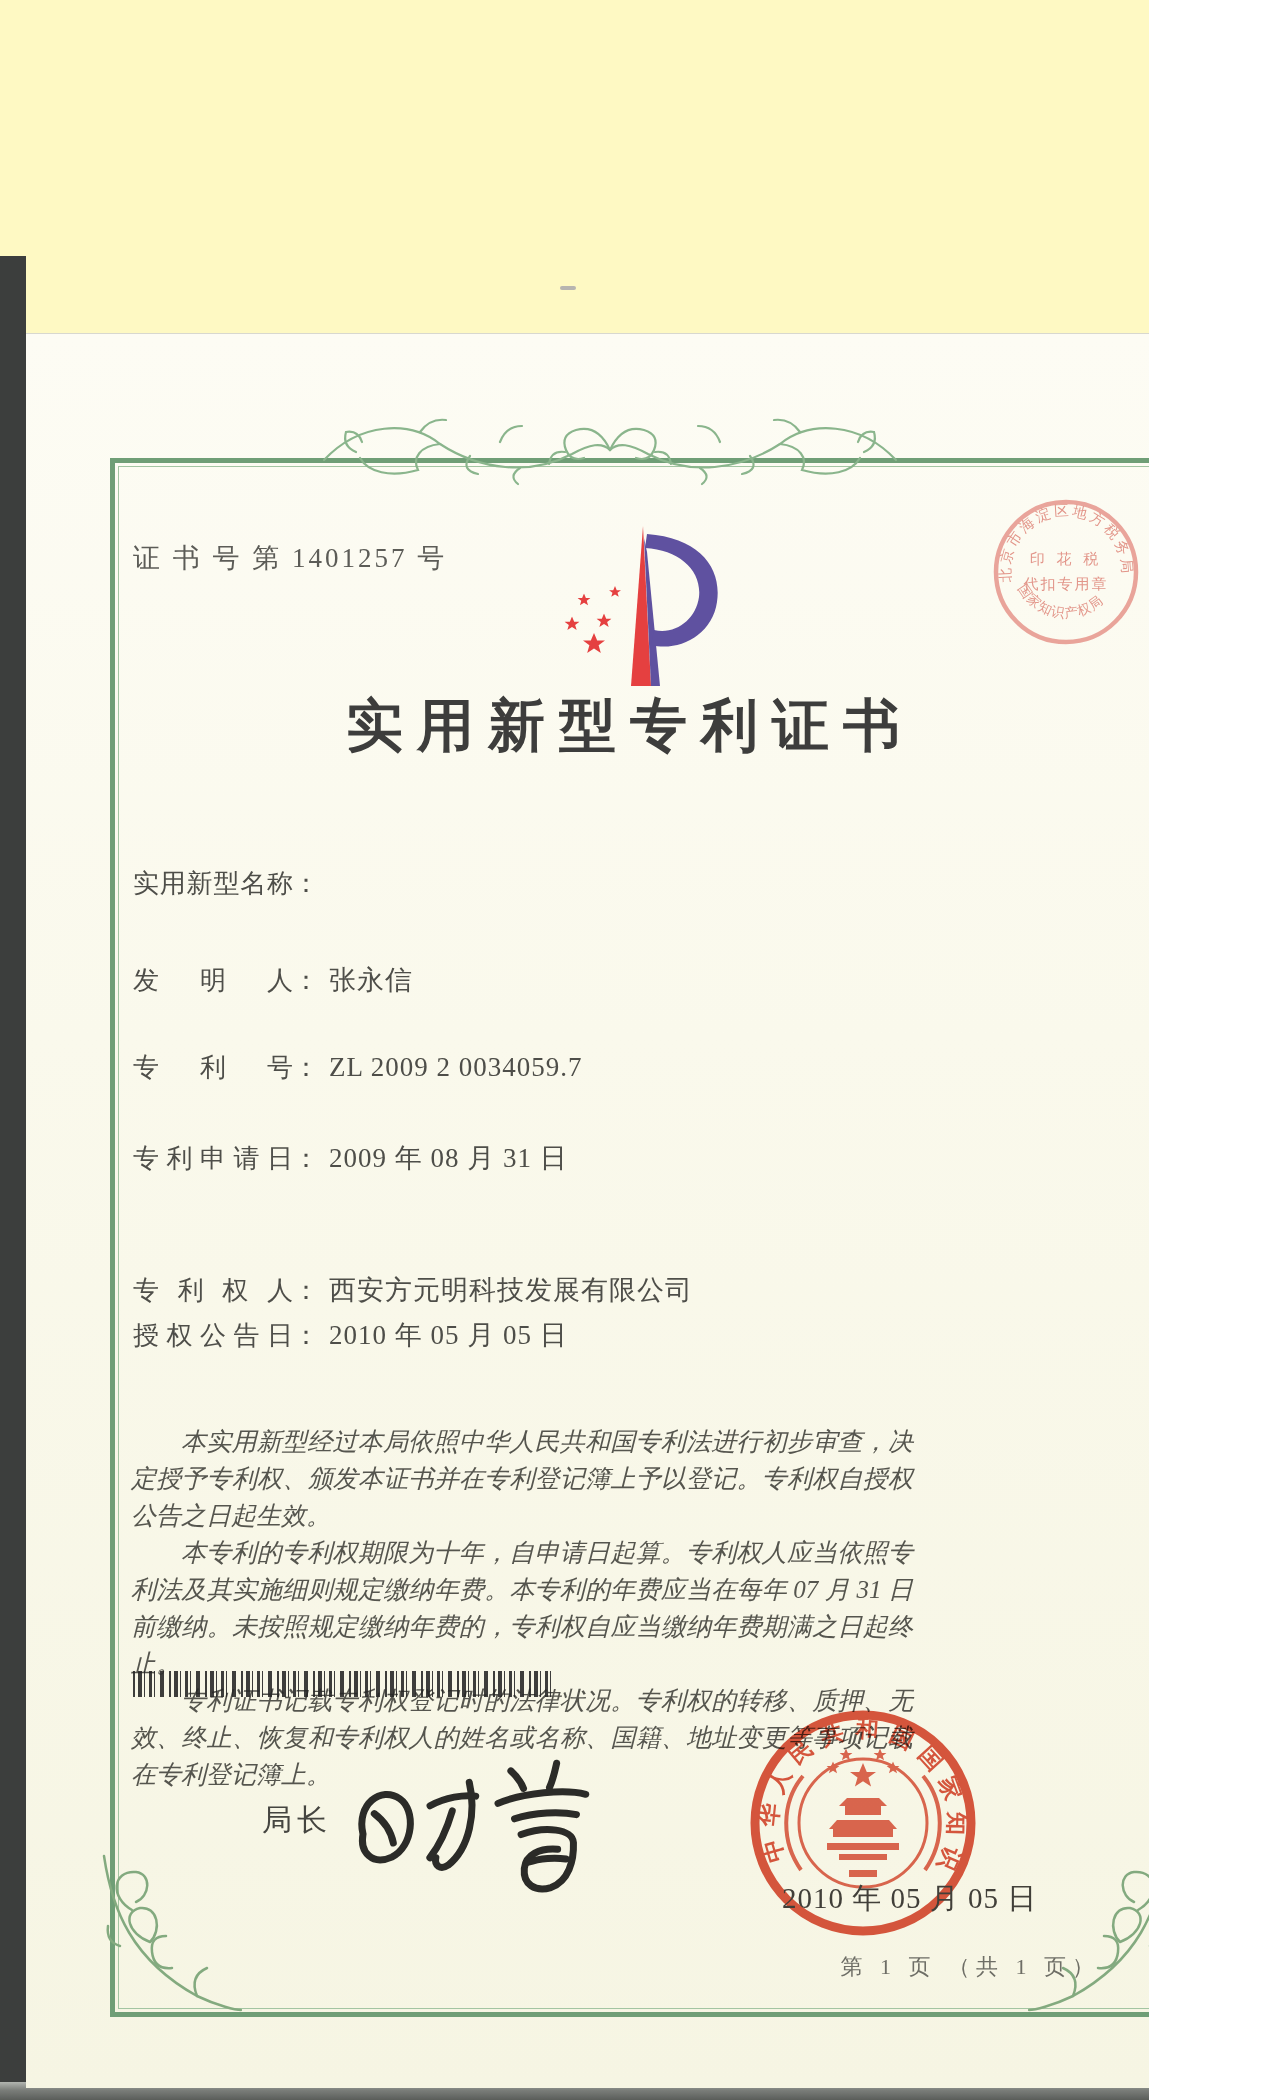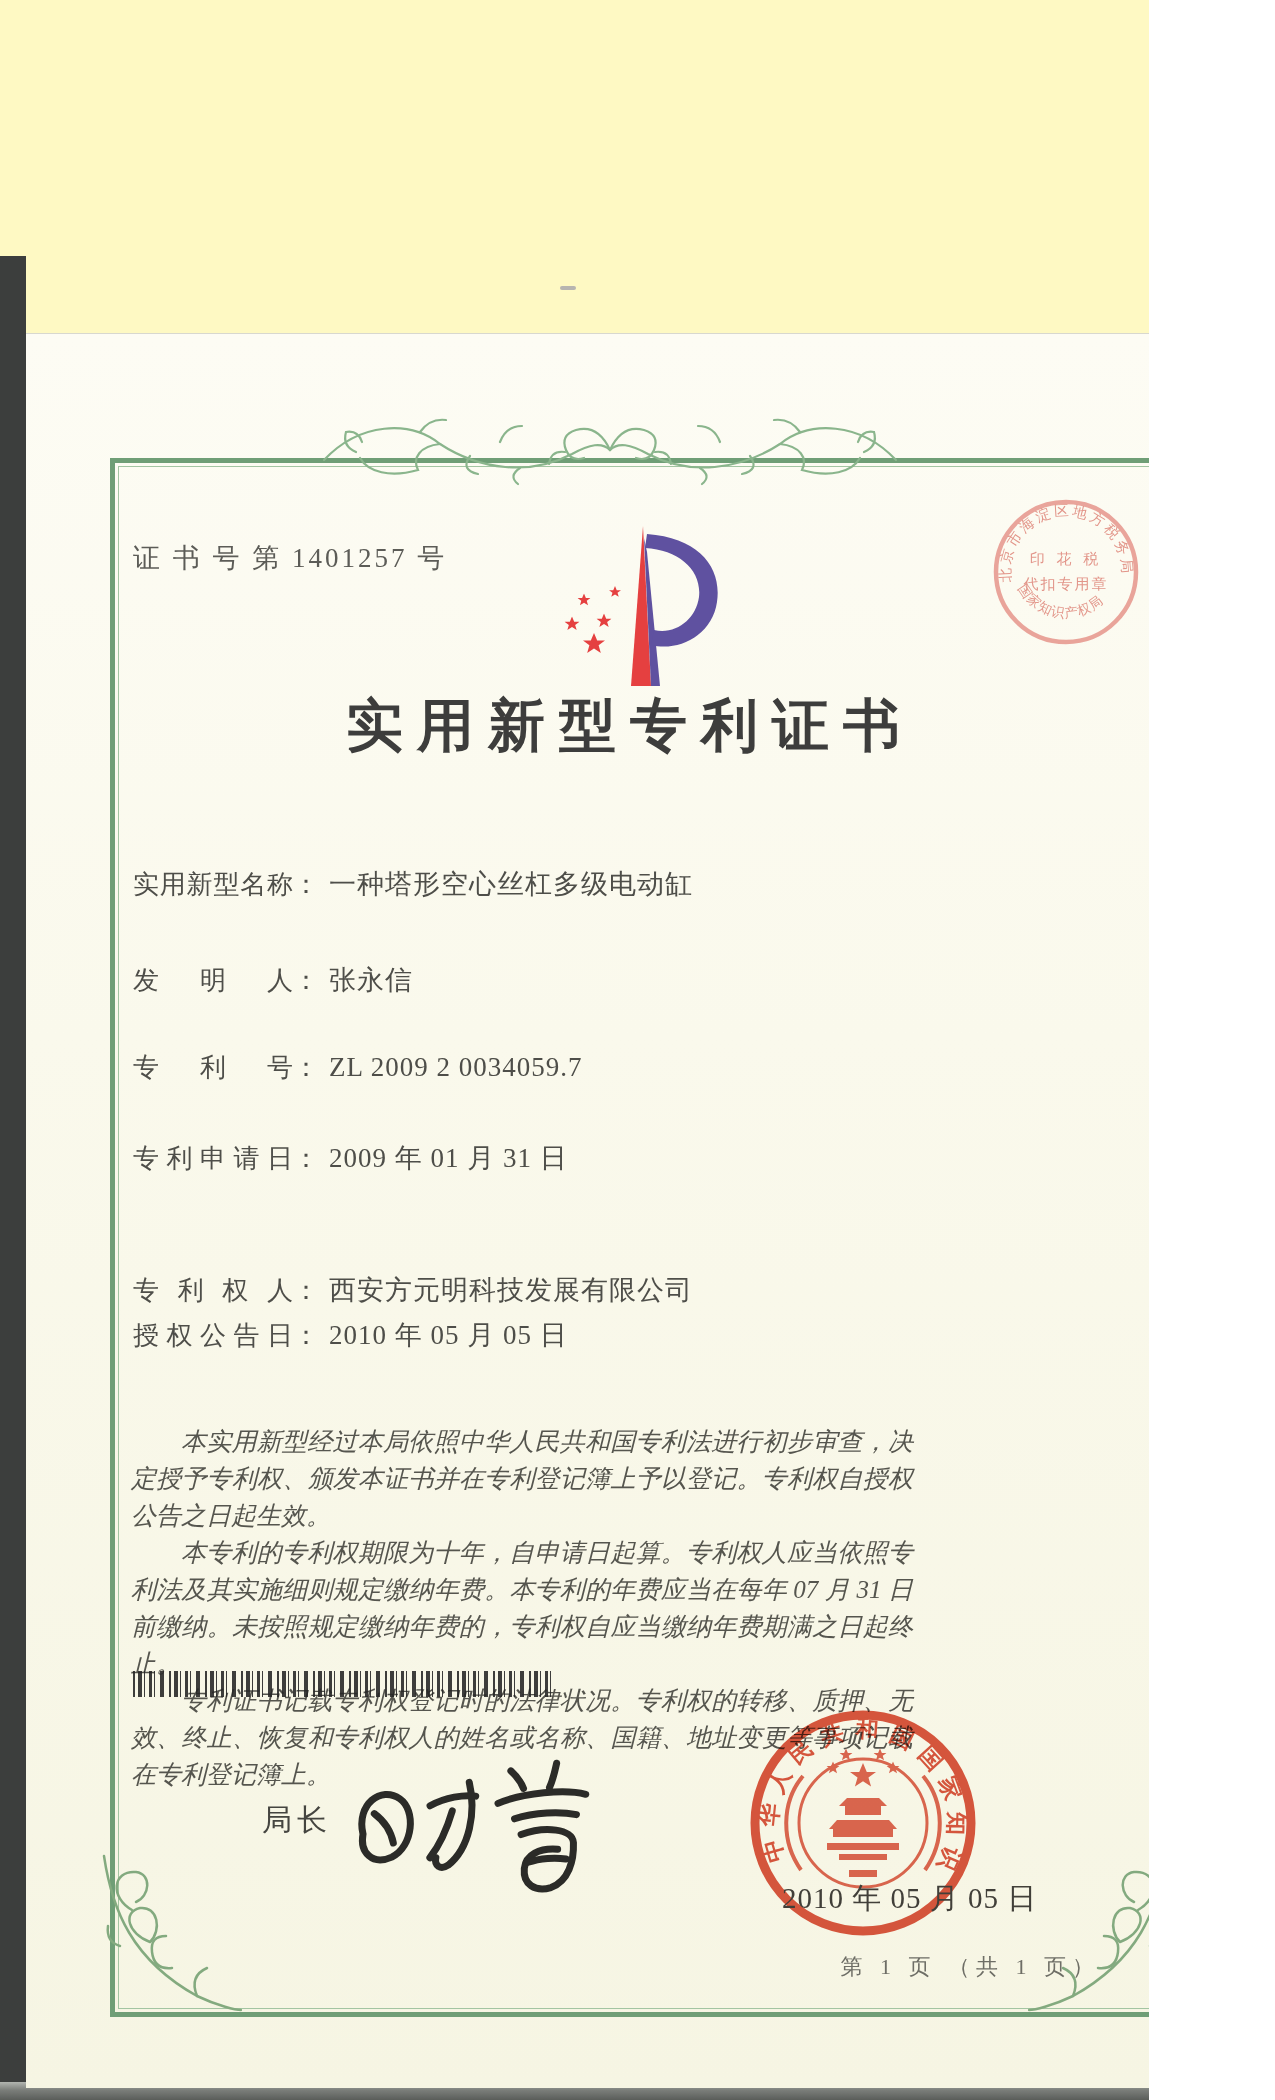--- a/index.html
+++ b/index.html
@@ -132,36 +132,35 @@
     </text>
     <text x="80" y="72" text-anchor="middle" font-size="15" letter-spacing="4" fill="#de8478">印 花 税</text>
     <text x="80" y="97" text-anchor="middle" font-size="15" letter-spacing="2" fill="#de8478">代扣专用章</text>
   </svg>
 
   <div class="title">实用新型专利证书</div>
 
   <div class="field" style="top:866px">
     <span class="f-label">实用新型名称</span>
     <span class="f-colon">：</span>
-    <span class="f-value">一种塔形空心丝杠多级电动缸</span>
   </div>
   <div class="field" style="top:962px">
     <span class="f-label">发明人</span>
     <span class="f-colon">：</span>
     <span class="f-value">张永信</span>
   </div>
   <div class="field" style="top:1050px">
     <span class="f-label">专利号</span>
     <span class="f-colon">：</span>
     <span class="f-value">ZL 2009 2 0034059.7</span>
   </div>
   <div class="field" style="top:1140px">
     <span class="f-label">专利申请日</span>
     <span class="f-colon">：</span>
-    <span class="f-value">2009 年 01 月 31 日</span>
+    <span class="f-value">2009 年 08 月 31 日</span>
   </div>
   <div class="field" style="top:1272px">
     <span class="f-label">专利权人</span>
     <span class="f-colon">：</span>
     <span class="f-value">西安方元明科技发展有限公司</span>
   </div>
   <div class="field" style="top:1317px">
     <span class="f-label">授权公告日</span>
     <span class="f-colon">：</span>
     <span class="f-value">2010 年 05 月 05 日</span>

